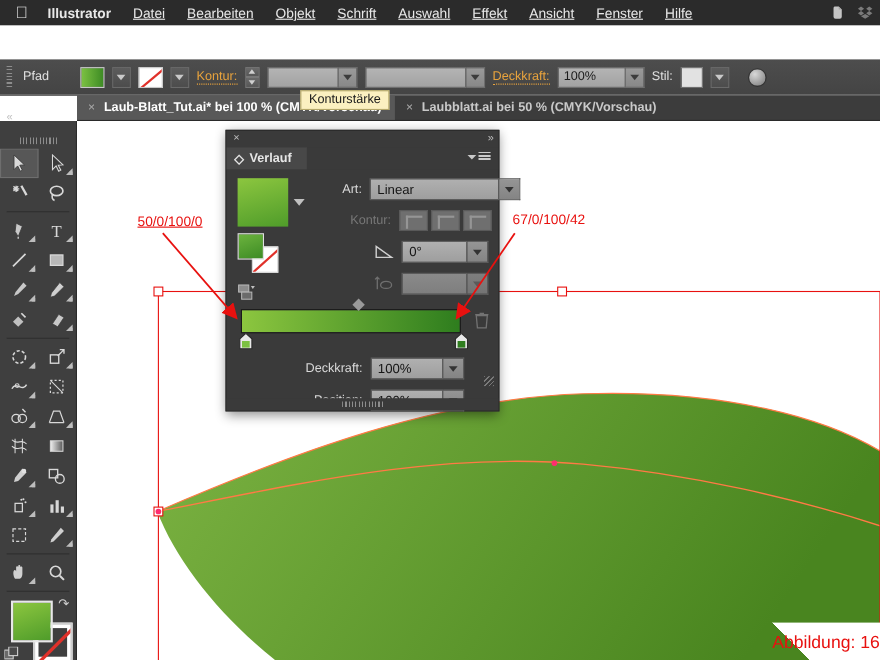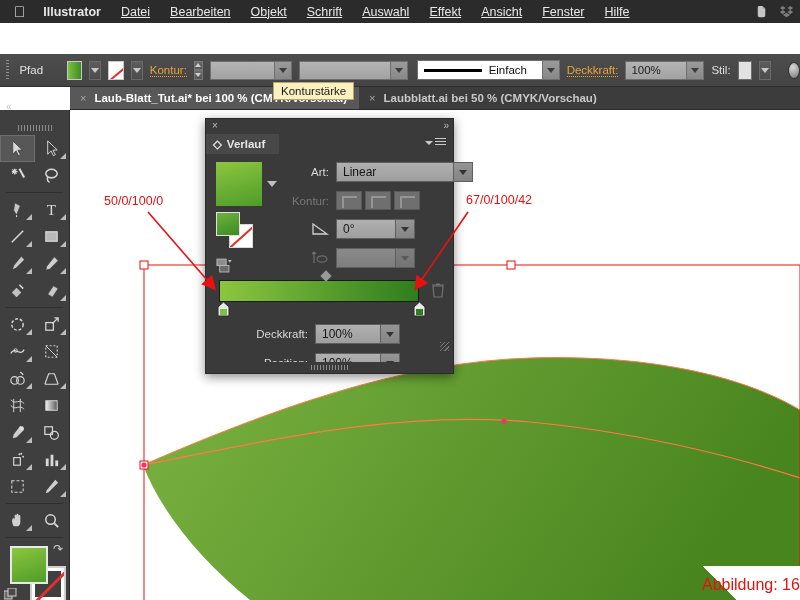--- a/index.html
+++ b/index.html
@@ -162,21 +162,21 @@
   .panel-body { padding: 8px 10px 0 10px; position: relative; }
 
   .grad-preview { width: 46px; height: 44px; background: linear-gradient(165deg,#8cc63f,#4f9c2a); }
   .gp-caret { width:0;height:0;border-left:5px solid transparent;border-right:5px solid transparent;border-top:6px solid #c0c0c0; margin-left:5px; }
   .mini-fs { position:relative; width:40px; height:38px; margin-top: 6px; }
   .mini-fs-a { position:absolute; left:0; top:0; width:24px;height:24px; background:linear-gradient(160deg,#6cb33e,#3d8b24); border:1px solid #e0e0e0; z-index:2;}
   .mini-fs-b { position:absolute; left:13px; top:12px; width:24px;height:24px; background:#fff;border:1px solid #d8d8d8; overflow:hidden; z-index:1;}
   .mini-fs-b::after{content:"";position:absolute;left:-5px;top:10px;width:36px;height:2px;background:#e0312a;transform:rotate(-42deg);}
   .grad-type-ico { width:24px;height:16px; margin-top:8px; }
 
-  .row { display:flex; align-items:center; margin-bottom: 9px; }
+  .row { display:flex; align-items:center; margin-bottom: 9px; justify-content: center; }
   .row-lbl { color:#d8d8d8; font-size:11.5px; text-align:right; width:52px; margin-right:7px; }
   .row-lbl.dim { color:#777777; }
   .ctl { height:20px; background: linear-gradient(#b0b0b0,#9e9e9e); border:1px solid #5f5f5f;
     display:flex;align-items:center;padding:0 6px;color:#161616;font-size:12px; }
   .ctl.dim { background: linear-gradient(#8a8a8a,#7e7e7e); color:#5a5a5a; }
   .ctl-drop { width:19px;height:20px;background:linear-gradient(#959595,#848484);border:1px solid #5f5f5f;border-left:none;
     display:flex;align-items:center;justify-content:center; }
   .ctl-drop::after{content:"";width:0;height:0;border-left:4px solid transparent;border-right:4px solid transparent;border-top:5px solid #333;}
   .ctl-drop.dim { background: linear-gradient(#7e7e7e,#747474); }
   .ctl-drop.dim::after { border-top-color:#5a5a5a; }
@@ -204,21 +204,21 @@
   
   .tooltip {
     position: absolute; left: 273px; top: 82px;
     background: #fbf0c0; border: 1px solid #b5a86a;
     color: #1a1a1a; font-size: 11.5px; padding: 2px 7px;
     z-index: 60;
   }
 
   
   .annot { position:absolute; color:#e8110f; font-size:12.5px; z-index:55; white-space:nowrap; }
-  .annot-a { left: 104px; top: 194px; }
+  .annot-a { left: 125px; top: 194px; text-decoration: underline; }
   .annot-b { left: 466px; top: 193px; }
   .annot-fig { left: 702px; top: 576px; font-size: 16px; }
   .annot-svg { position:absolute; left:0; top:0; width:800px; height:600px; z-index:50; pointer-events:none; }
 
   .corner-fold { position:absolute; right:0; bottom:0; width:110px; height:34px;
     background: linear-gradient(225deg, #ffffff 68%, transparent 68%); z-index:45; }
 </style>
 </head>
 <body>
 
@@ -262,27 +262,20 @@
       <i class="spin-dn"></i>
     </span>
     <span style="display:flex">
       <span class="field" style="width:65px"></span>
       <span class="field-drop"></span>
     </span>
     <span style="display:flex">
       <span class="field" style="width:92px"></span>
       <span class="field-drop"></span>
     </span>
-    <span style="display:flex;margin-left:2px">
-      <span class="stroke-style">
-        <span class="stroke-line"></span>
-        <span class="stroke-txt">Einfach</span>
-      </span>
-      <span class="field-drop" style="height:20px"></span>
-    </span>
     <span class="cb-label orange">Deckkraft:</span>
     <span style="display:flex">
       <span class="field" style="width:62px">100%</span>
       <span class="field-drop"></span>
     </span>
     <span class="cb-label">Stil:</span>
     <span class="style-sw"></span>
     <span class="mini-drop"></span>
     <span style="margin-left:10px" class="globe"></span>
   </div>

